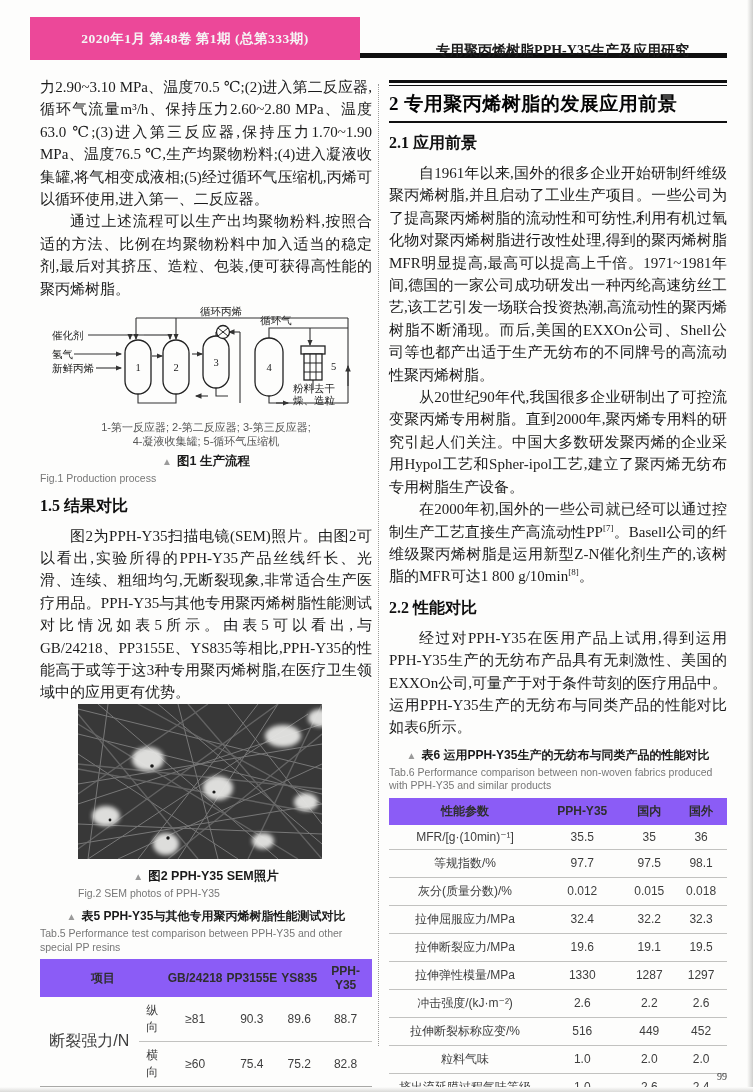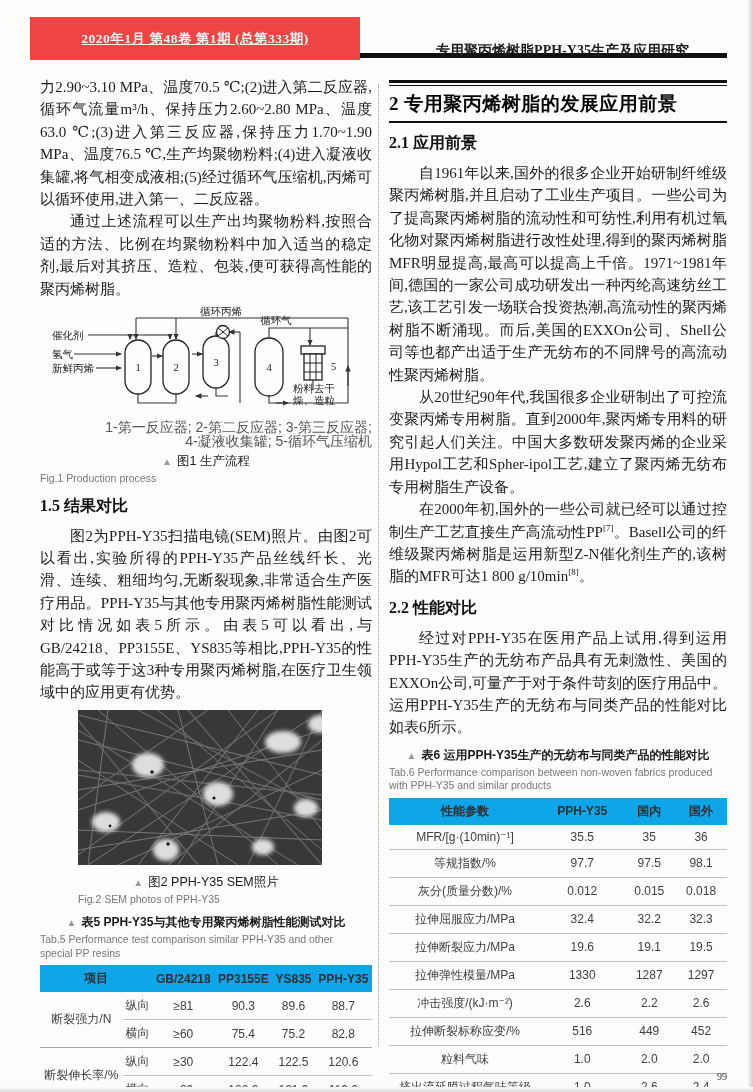--- a/index.html
+++ b/index.html
@@ -6,23 +6,23 @@
   body { background:#888; font-family:"Liberation Serif","DejaVu Serif",serif; }
   .page { position:relative; width:753px; height:1092px; background:#fdfdfc; margin:0 auto; overflow:hidden; }
   .edge-right { position:absolute; right:0; top:0; width:6px; height:100%;
     background:linear-gradient(to right,#fdfdfc,#cfcfcd); }
   .edge-bottom { position:absolute; left:0; bottom:0; width:100%; height:5px;
     background:linear-gradient(to bottom,#fdfdfc,#dadad8); }
 
   
   .header { position:absolute; left:30px; top:17px; width:697px; height:43px; }
   .header-rule { position:absolute; left:0; top:36px; width:100%; height:5px; background:#101010; }
-  .issue-box { position:absolute; left:0; top:0; width:330px; height:43px; background:#ef4444;
+  .issue-box { position:absolute; left:0; top:0; width:330px; height:43px; background:#ec4899;
     color:#f5f5f5; display:flex; align-items:center; justify-content:center;
-    font-weight:bold; font-size:13.5px; letter-spacing:.5px;text-decoration:underline; }
+    font-weight:bold; font-size:13.5px; letter-spacing:.5px; }
   .running-title { position:absolute; left:368px; top:16px; width:329px; height:36px;
     display:flex; align-items:center; justify-content:center;
     font-weight:bold; font-size:14px; color:#1c1c1c; }
 
   
   .col { position:absolute; color:#1b1b1b; }
   .col-left  { left:40px;  top:76px; width:332px; }
   .col-right { left:389px; top:80px; width:338px; }
   .col-divider { position:absolute; left:378px; top:84px; height:962px; width:0;
     border-left:1px dotted #9a9a98; }
@@ -36,40 +36,40 @@
   
   .sec2-banner { margin:0 0 6px 0; }
   .sec2-rule-a { height:3px; background:#101010; margin-bottom:2px; }
   .sec2-rule-b { height:1px; background:#101010; }
   .sec2-title { font-size:19px; font-weight:bold; color:#050505; padding:5px 0 4px 0; letter-spacing:.5px; }
   .sec2-rule-c { height:2px; background:#101010; }
 
   
   .figure1-wrap { margin:6px 0 2px 0; text-align:center; }
   .fig-legend { font-family:"Liberation Sans","DejaVu Sans",sans-serif;
-    font-size:14px; color:#555; text-align:right; line-height:14px; }
+    font-size:11px; color:#555; text-align:center; line-height:14px; }
   .caption-zh { font-family:"Liberation Sans","DejaVu Sans",sans-serif; text-align:center;
-    font-size:12.5px; font-weight:normal; color:#1a1a1a; margin-top:5px; }
+    font-size:12.5px; font-weight:bold; color:#1a1a1a; margin-top:5px; }
   .caption-en { font-family:"Liberation Sans","DejaVu Sans",sans-serif; text-align:left;
     font-size:10.5px; color:#777; line-height:13.5px; margin-top:2px; }
   .caption-marker { color:#9a9a9a; font-size:10px; margin-right:5px; }
   .tbl-caption-zh { font-family:"Liberation Sans","DejaVu Sans",sans-serif; text-align:center;
     font-size:12px; font-weight:bold; color:#1a1a1a; margin-top:8px; }
 
   
-  .sem-wrap { margin:6px auto 0 auto; width:256px; }
+  .sem-wrap { margin:0 auto 0 auto; width:256px; }
 
   
   table.data { width:100%; border-collapse:collapse; margin-top:5px;
     font-family:"Liberation Sans","DejaVu Sans",sans-serif; font-size:12px; color:#3e3e3e; }
-  table.data thead th { background:#0ea5e9; font-weight:bold; color:#2e2e2e; padding:5px 2px; text-align:center; }
+  table.data thead th { background:#8b5cf6; font-weight:bold; color:#2e2e2e; padding:5px 2px; text-align:center; }
   table.data td { padding:5px 2px; text-align:center; border-top:1px solid #c2c2c0; }
   table.data tbody tr:first-child td { border-top:none; }
   table.data { border-bottom:1px solid #b5b5b3; }
-  table.data td.group { font-size:12px;text-align:center; }
+  table.data td.group { font-size:16px;text-align:center; }
   tr.group-start td { border-top:1px solid #a8a8a6 !important; }
   table.data td.param { }
 
   .page-number { position:absolute; right:26px; bottom:10px; font-size:10px; color:#3a3a3a; }
 </style>
 </head>
 <body>
 
 <div class="page">
 
@@ -226,21 +226,21 @@
           <circle cx="90" cy="134" r="1.7"></circle>
             <circle cx="32" cy="116" r="1.4"></circle>
         </g>
       </svg>
       <div class="caption-zh"><span class="caption-marker">▲</span><span>图2 PPH-Y35 SEM照片</span></div>
       <div class="caption-en">Fig.2 SEM photos of PPH-Y35</div>
     </div>
 
     <div class="tbl-caption-zh"><span class="caption-marker">▲</span><span>表5 PPH-Y35与其他专用聚丙烯树脂性能测试对比</span></div>
     <div class="caption-en">
-      <div>Tab.5 Performance test comparison similar PPH-Y35 and other</div>
+      <div>Tab.5 Performance test comparison between PPH-Y35 and other</div>
       <div>special PP resins</div>
     </div>
     <table class="data">
       <thead>
         <tr>
           <th colspan="2">项目</th>
           <th>GB/24218</th>
           <th>PP3155E</th>
           <th>YS835</th>
           <th>PPH-Y35</th>

